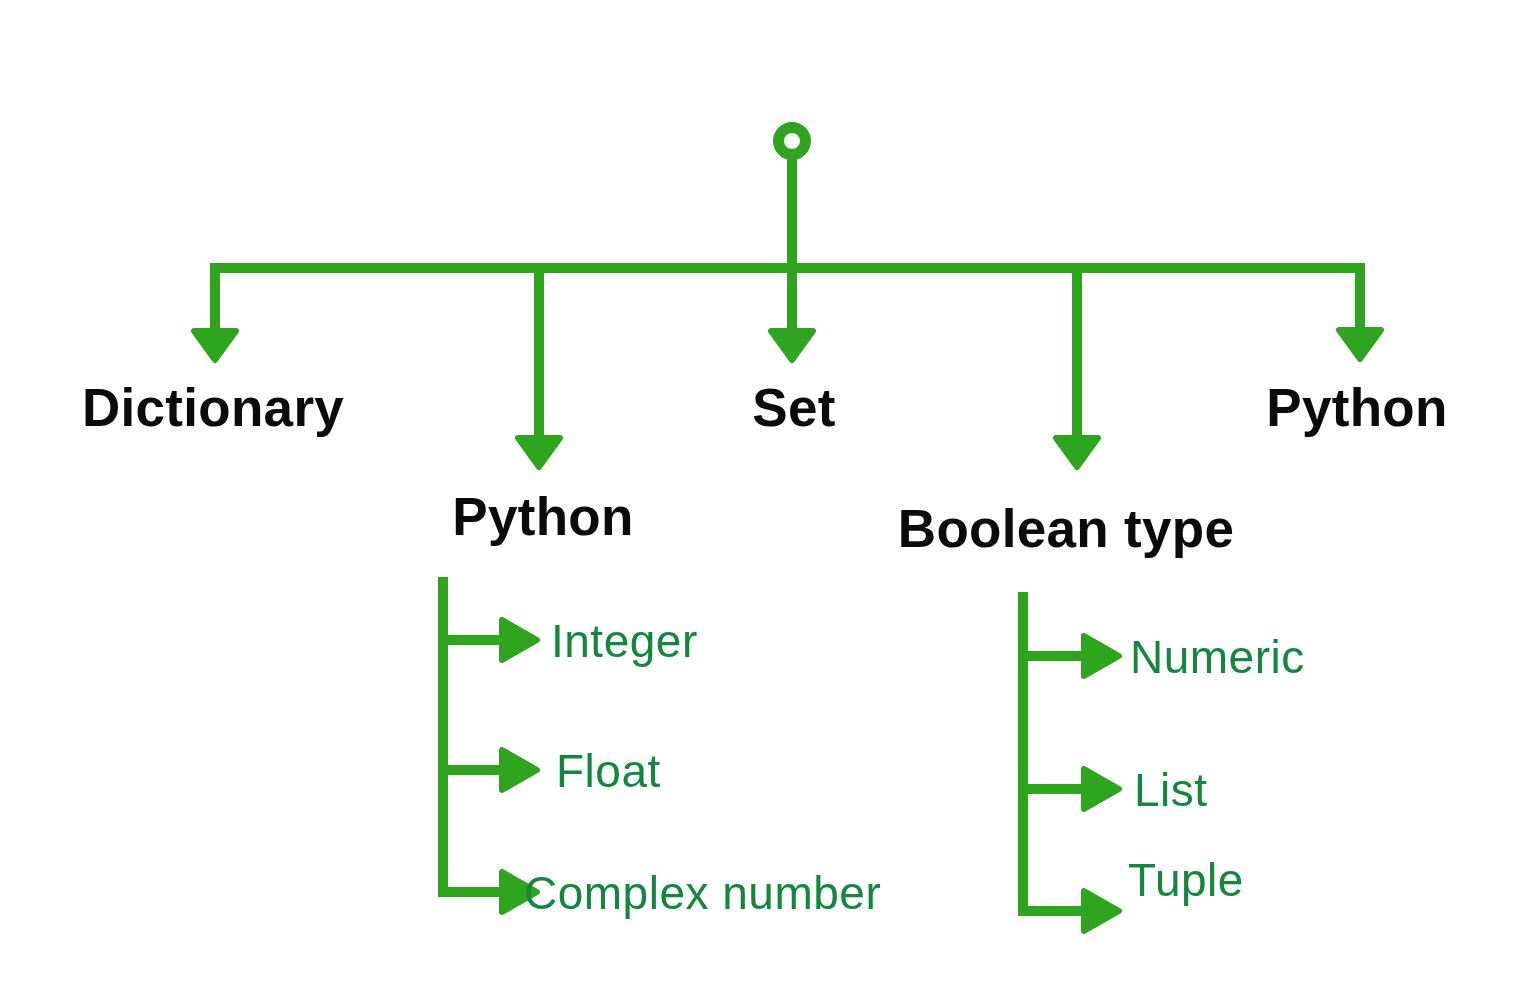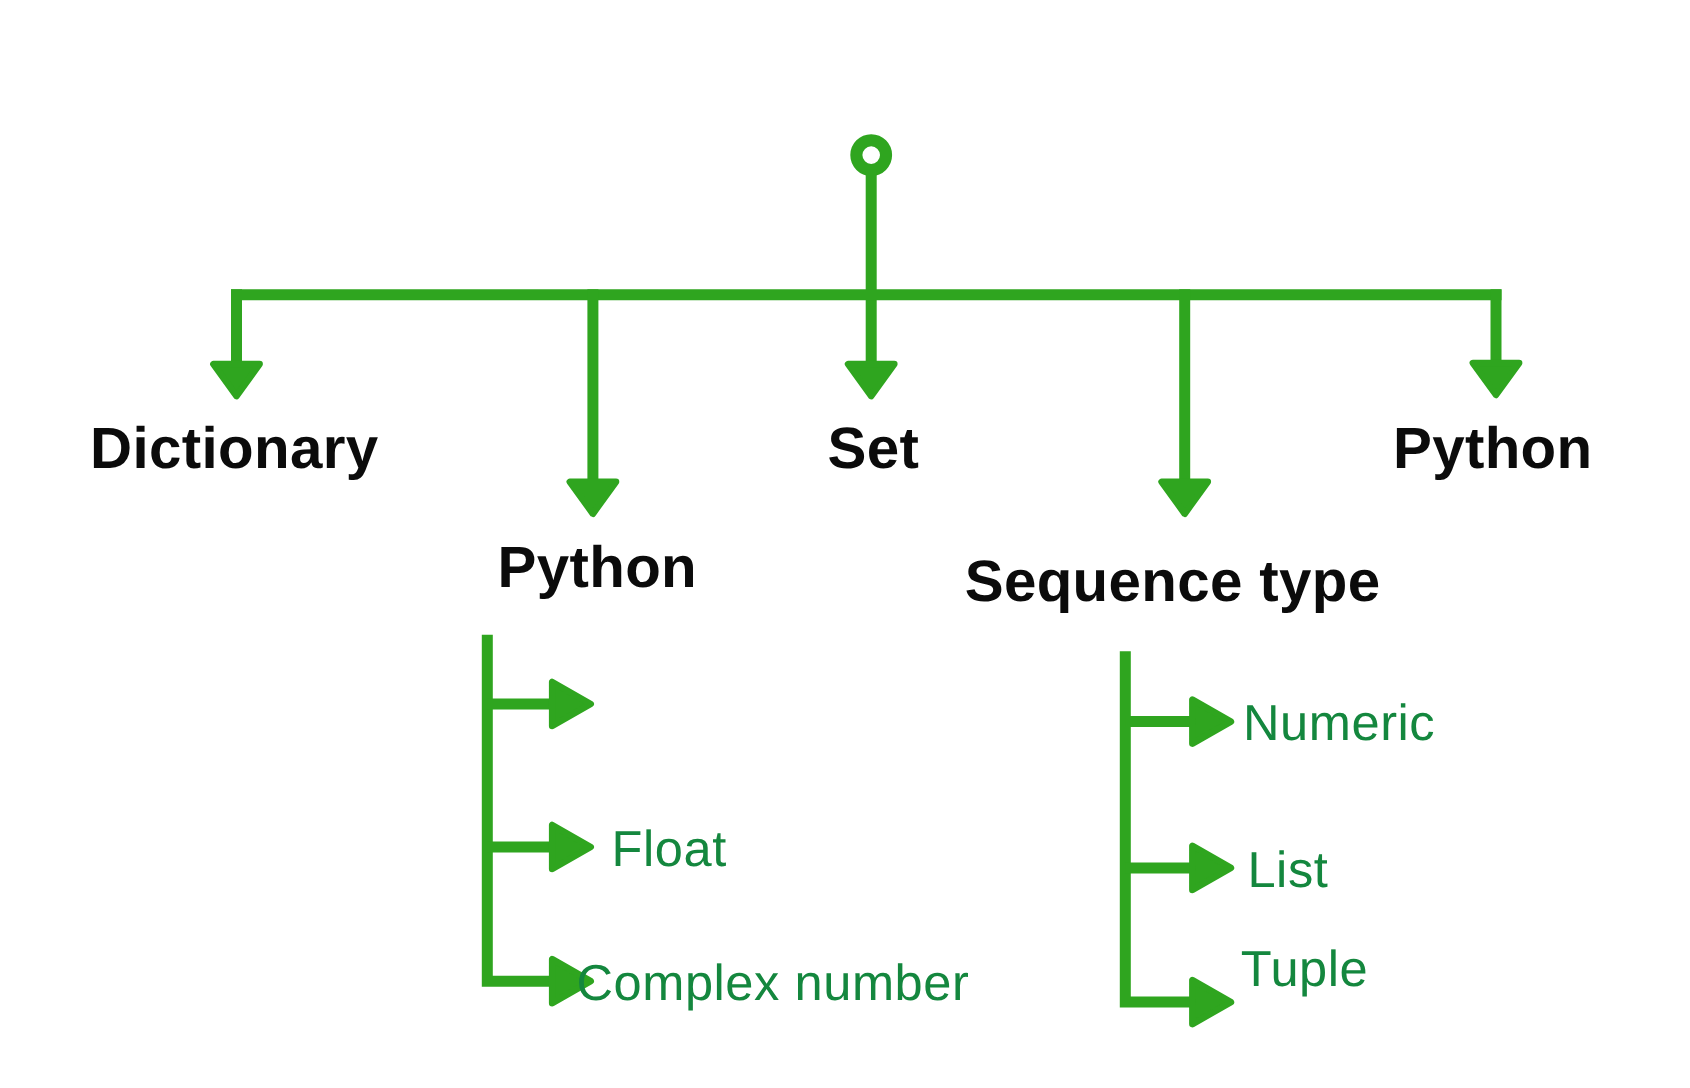--- a/index.html
+++ b/index.html
@@ -56,22 +56,23 @@
     <path class="head" d="M1084 636 L1084 676 L1119 656 Z"></path>
     <path class="head" d="M1084 769 L1084 809 L1119 789 Z"></path>
     <path class="head" d="M1084 891 L1084 931 L1119 911 Z"></path>
   </svg>
 
 
   <div class="lbl l1 center" style="left:213px;top:380px">Dictionary</div>
   <div class="lbl l1 center" style="left:794px;top:380px">Set</div>
   <div class="lbl l1 center" style="left:1357px;top:380px">Python</div>
   <div class="lbl l1 center" style="left:543px;top:489px">Python</div>
-  <div class="lbl l1 center" style="left:1066px;top:501px">Sequence type</div>
+  <div class="lbl l1 center" style="left:1066px;top:501px">Boolean type</div>
 
+  <div class="lbl leaf" style="left:551px;top:617px">Integer</div>
   <div class="lbl leaf" style="left:556px;top:747px">Float</div>
   <div class="lbl leaf" style="left:524px;top:869px">Complex number</div>
 
   <div class="lbl leaf" style="left:1130px;top:633px">Numeric</div>
   <div class="lbl leaf" style="left:1134px;top:766px">List</div>
   <div class="lbl leaf" style="left:1128px;top:856px">Tuple</div>
 
 </div>
 
 </body></html>

